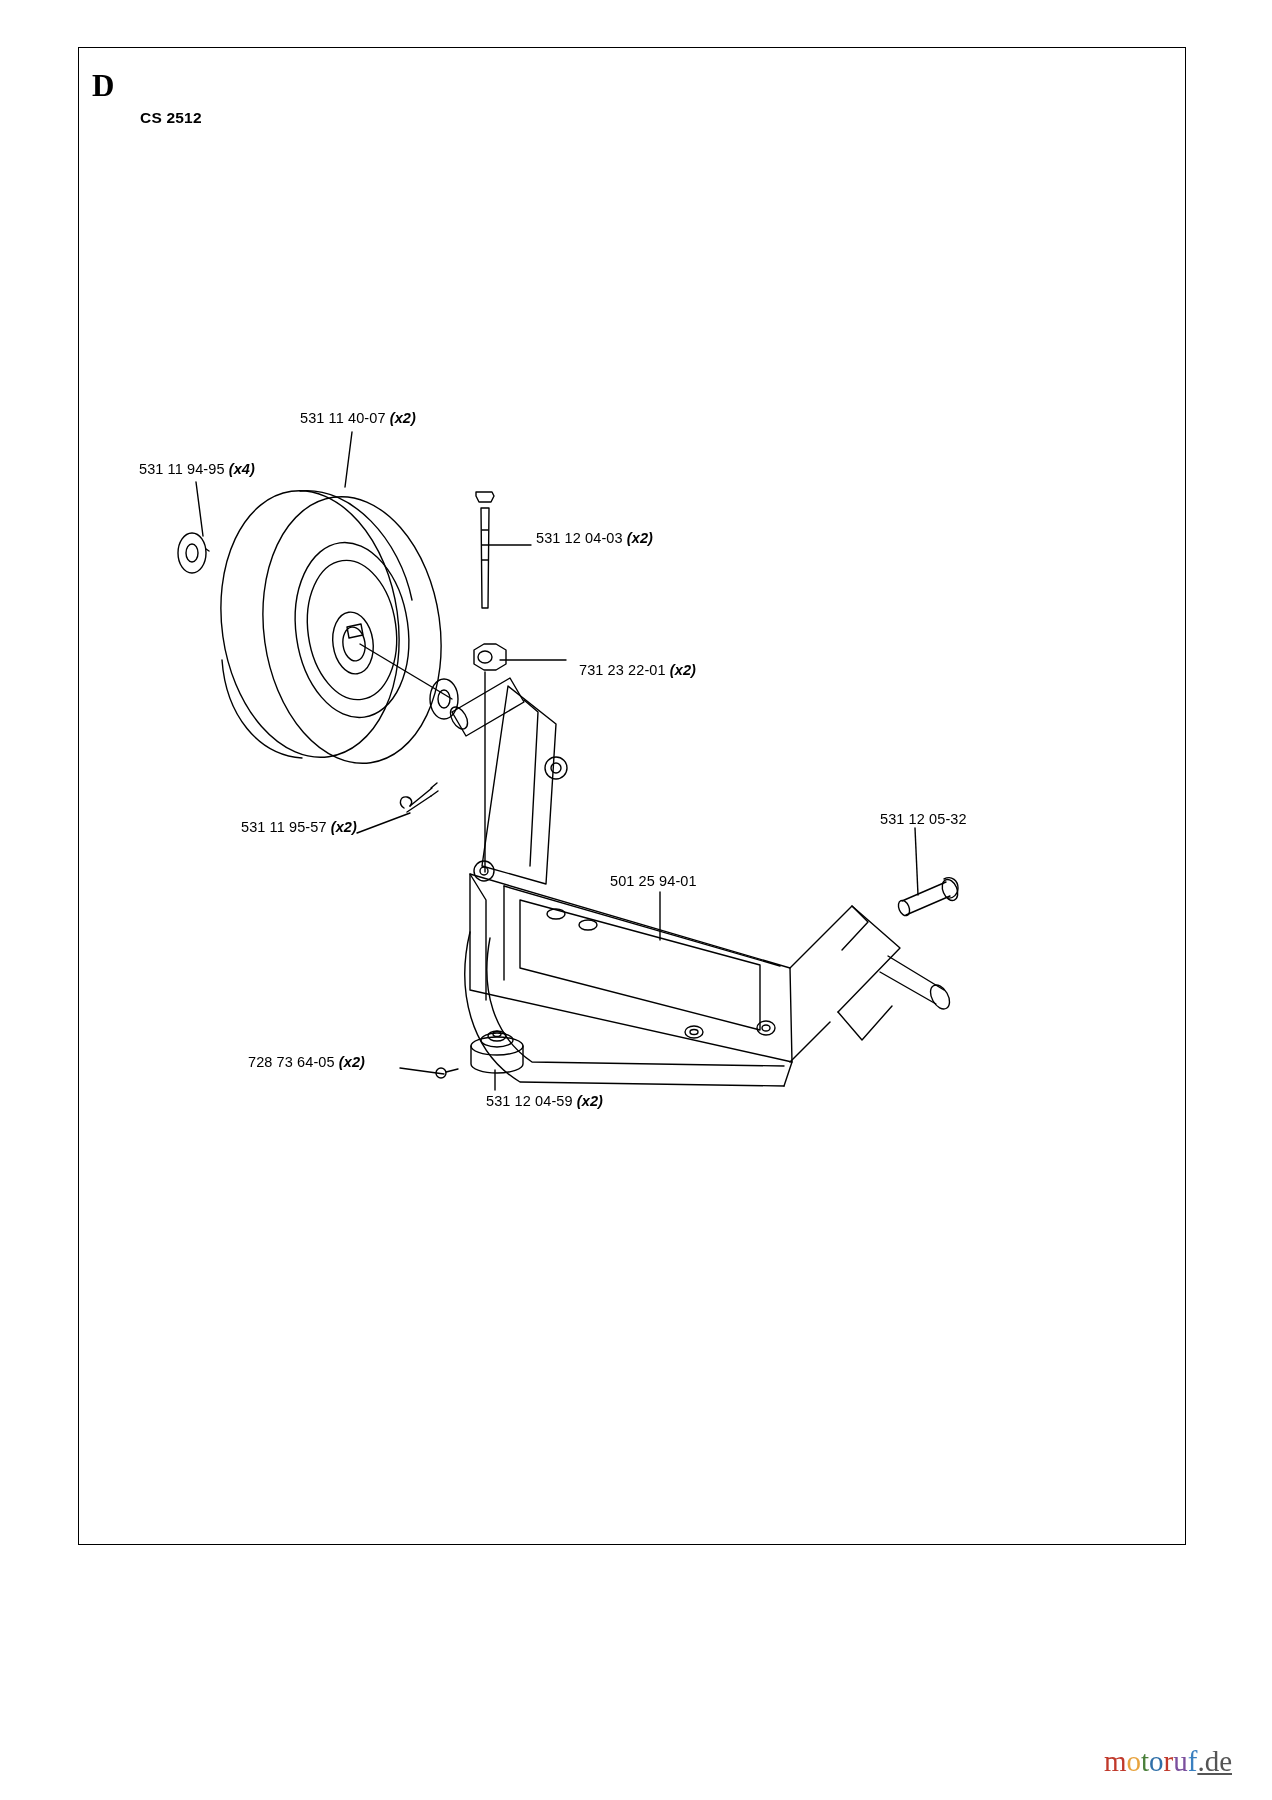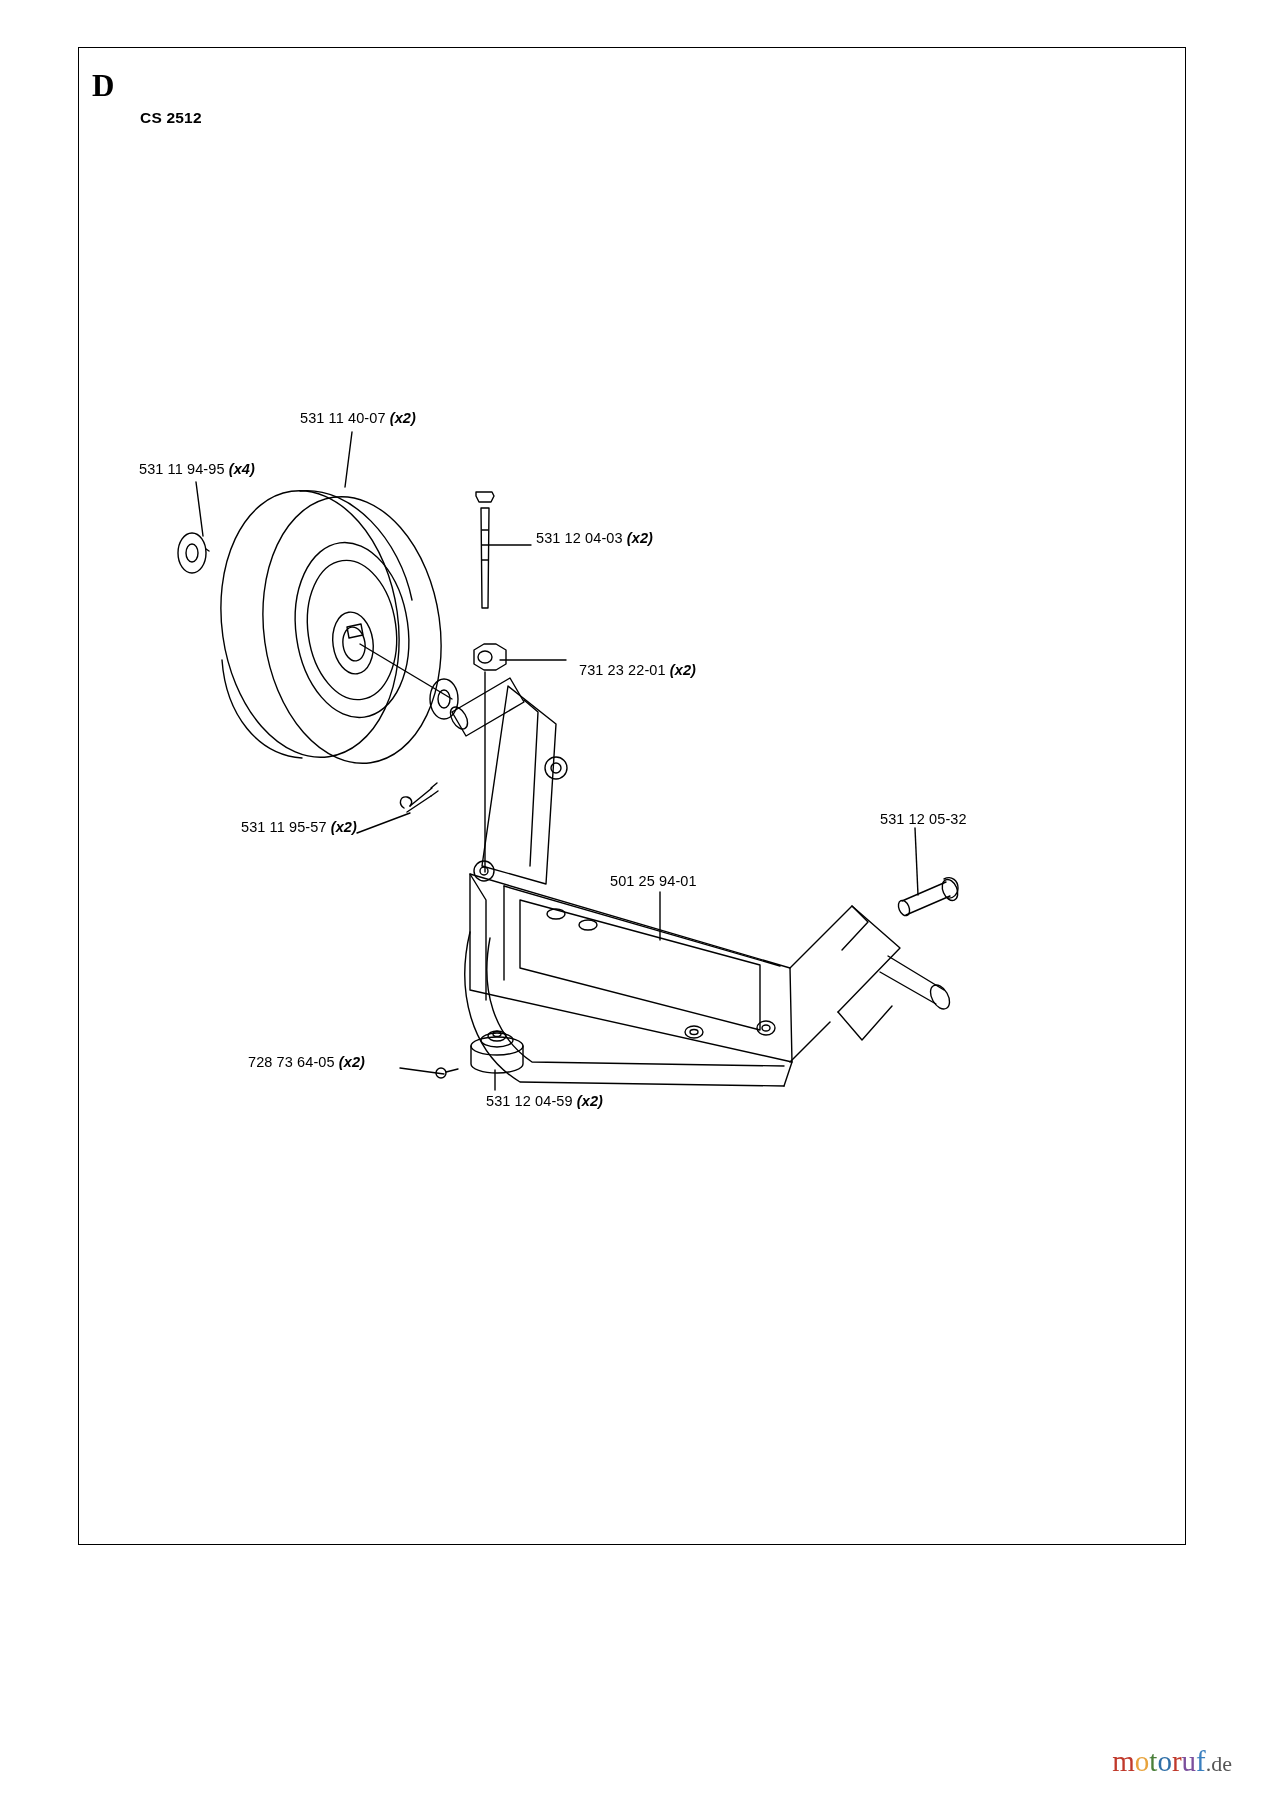--- a/index.html
+++ b/index.html
@@ -71,21 +71,21 @@
     font-family: "Liberation Serif", serif;
     letter-spacing: 0px;
   }
   .wm-m { color: #c0392b; }
   .wm-o1 { color: #e8a33d; }
   .wm-t { color: #4a7f3a; }
   .wm-o2 { color: #2f6fa8; }
   .wm-r { color: #c0392b; }
   .wm-u { color: #7b4f9d; }
   .wm-f { color: #3a7fbf; }
-  .wm-de { color: #555; font-size: 22px; }
+  .wm-de { color: #555; font-size: 29px; text-decoration: underline; }
   svg.art {
     position: absolute;
     left: 0; top: 0;
     width: 1272px;
     height: 1800px;
     pointer-events: none;
   }
 </style>
 </head>
 <body>

